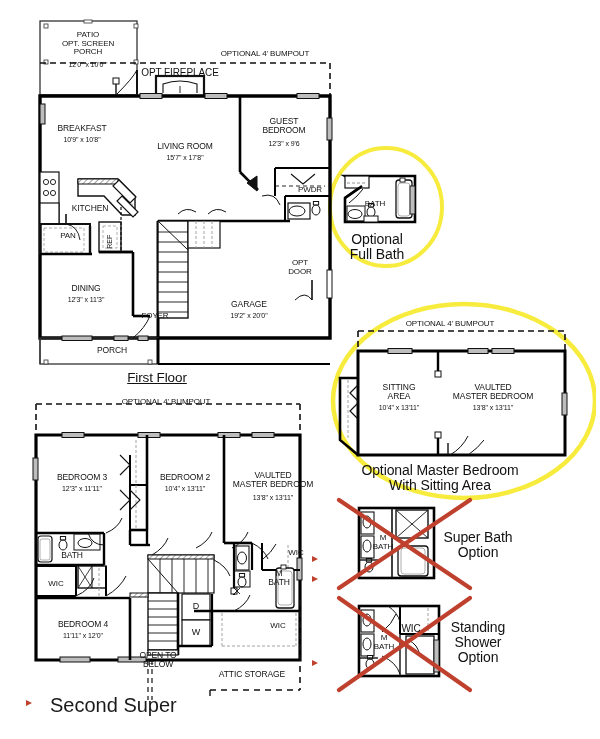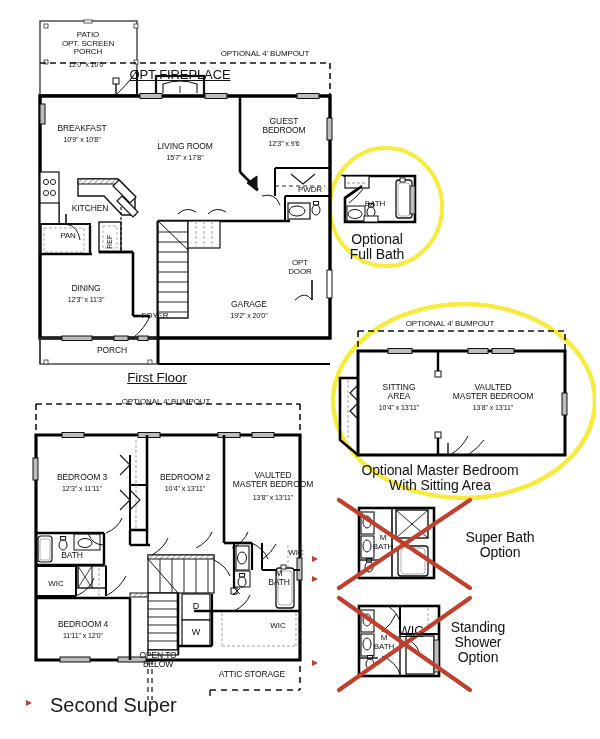--- a/index.html
+++ b/index.html
@@ -21,21 +21,21 @@
     position: absolute;
     color: #111111;
     text-align: center;
     line-height: 1.08;
     white-space: pre;
     letter-spacing: -0.1px;
     transform: translateX(-50%);
     font-family: "Liberation Sans", sans-serif;
   }
   .t7  { font-size: 7px; }
-  .t75 { font-size: 13px; text-decoration: underline; }
+  .t75 { font-size: 10px; }
   .t8  { font-size: 8px; }
   .t85 { font-size: 8.5px; }
   .t9  { font-size: 9px; }
   .t10 { font-size: 14px; }
   .t13 { font-size: 13.5px; }
   .dim { font-size: 7px; }
 
   .wm {
     position: absolute;
     font-size: 20px;
@@ -521,21 +521,21 @@
   <div class="lbl dim" style="left:83px;  top:632px;">11'11" x 12'0"</div>
 
   <div class="lbl t85" style="left:158px; top:651px;">OPEN TO
 BELOW</div>
   <div class="lbl t85" style="left:252px; top:670px;">ATTIC STORAGE</div>
   <div class="lbl t9" style="left:196px; top:602px;">D</div>
   <div class="lbl t9" style="left:196px; top:628px;">W</div>
 
   <div class="lbl t8" style="left:383px; top:534px;">M
 BATH</div>
-  <div class="lbl t10" style="left:500px; top:530px;">Super Bath
+  <div class="lbl t10" style="left:478px; top:530px;">Super Bath
 Option</div>
 
   <div class="lbl t8" style="left:384px; top:634px;">M
 BATH</div>
   <div class="lbl t75" style="left:411px; top:624px;">WIC</div>
   <div class="lbl t10" style="left:478px; top:620px;">Standing
 Shower
 Option</div>
 
   <div class="wm" style="left:50px; top:694px;">Second Super</div>

